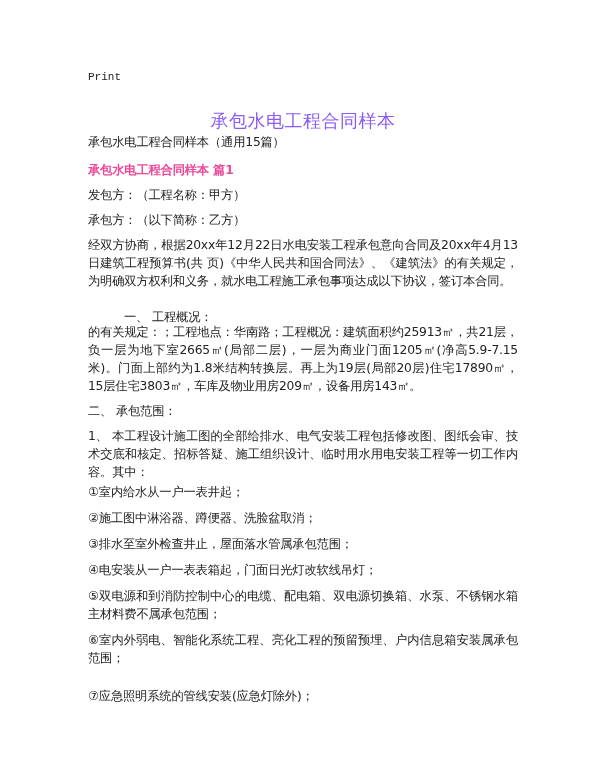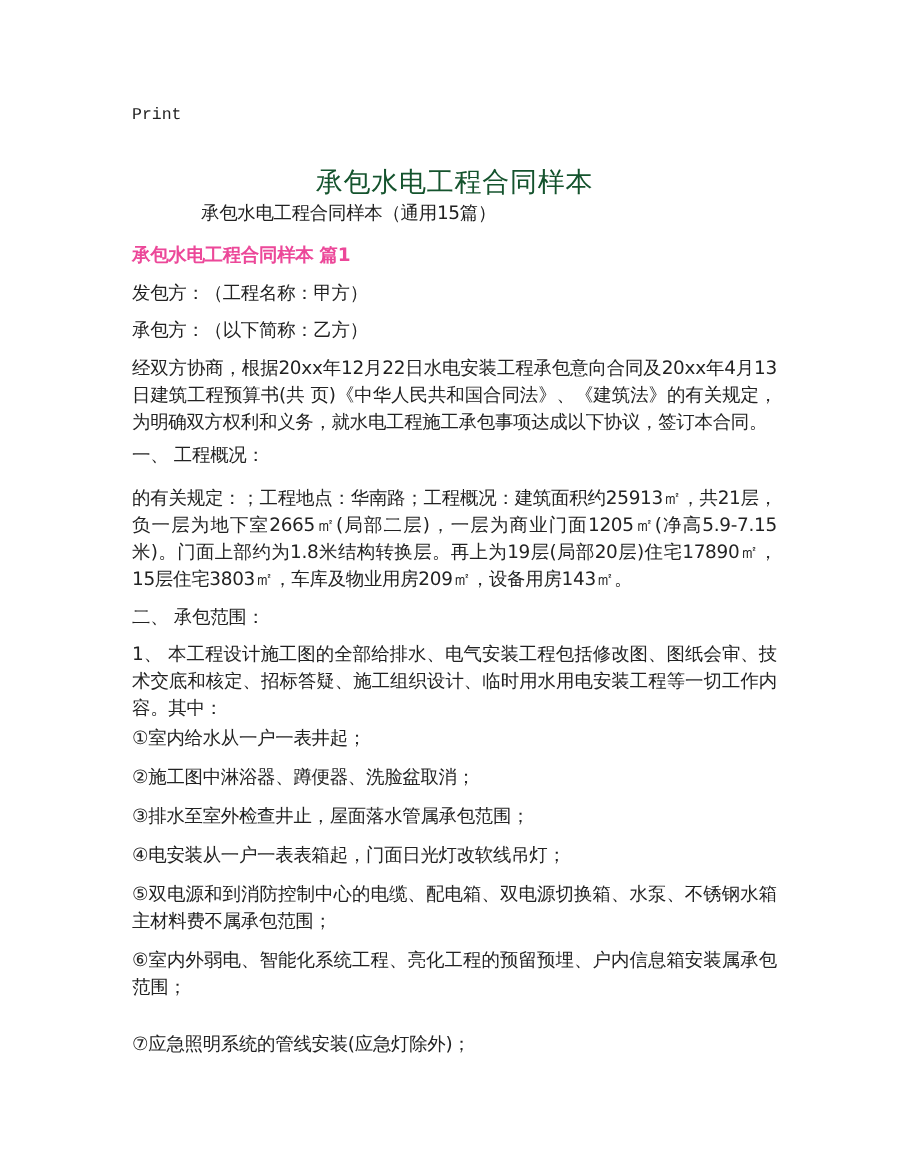--- a/index.html
+++ b/index.html
@@ -30,21 +30,21 @@
       color: #222;
     }
     .doc-title {
       position: absolute;
       top: 97px;
       left: 0;
       width: 430px;
       text-align: center;
       font-size: 18px;
       font-weight: normal;
-      color: #14532d;
+      color: #8b5cf6;
       letter-spacing: 0.5px;
     }
     .p {
       position: absolute;
       left: 0;
       width: 430px;
       font-size: 12.3px;
       line-height: 18px;
       color: #222;
       margin: 0;
@@ -59,31 +59,31 @@
     }
   </style>
 </head>
 <body>
 
 <div class="page">
   <div class="print-label">Print</div>
 
   <h1 class="doc-title">承包水电工程合同样本</h1>
 
-  <p class="p" style="top:133px;margin-left:46px;">承包水电工程合同样本（通用15篇）</p>
+  <p class="p" style="top:133px;">承包水电工程合同样本（通用15篇）</p>
 
   <p class="p bold" style="top:161px;">承包水电工程合同样本 篇1</p>
 
   <p class="p" style="top:186px;">发包方：（工程名称：甲方）</p>
 
   <p class="p" style="top:211px;">承包方：（以下简称：乙方）</p>
 
   <p class="p justify" style="top:236px;">经双方协商，根据20xx年12月22日水电安装工程承包意向合同及20xx年4月13日建筑工程预算书(共 页)《中华人民共和国合同法》、《建筑法》的有关规定，为明确双方权利和义务，就水电工程施工承包事项达成以下协议，签订本合同。</p>
 
-  <p class="p" style="top:294px;">一、 工程概况：</p>
+  <p class="p" style="top:308px;margin-left:36px;">一、 工程概况：</p>
 
   <p class="p justify" style="top:323px;">的有关规定：；工程地点：华南路；工程概况：建筑面积约25913㎡，共21层，负一层为地下室2665㎡(局部二层)，一层为商业门面1205㎡(净高5.9-7.15米)。门面上部约为1.8米结构转换层。再上为19层(局部20层)住宅17890㎡，15层住宅3803㎡，车库及物业用房209㎡，设备用房143㎡。</p>
 
   <p class="p" style="top:402px;">二、 承包范围：</p>
 
   <p class="p justify" style="top:427px;">1、 本工程设计施工图的全部给排水、电气安装工程包括修改图、图纸会审、技术交底和核定、招标答疑、施工组织设计、临时用水用电安装工程等一切工作内容。其中：</p>
 
   <p class="p" style="top:483px;">①室内给水从一户一表井起；</p>
 
   <p class="p" style="top:509px;">②施工图中淋浴器、蹲便器、洗脸盆取消；</p>

